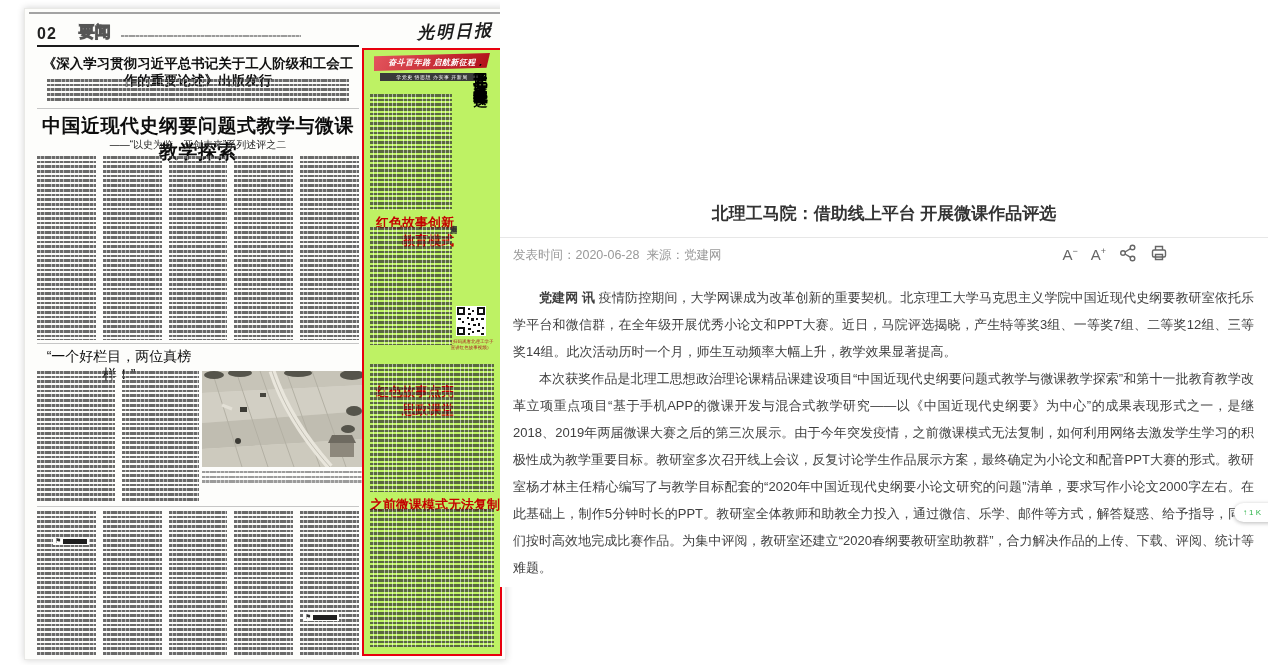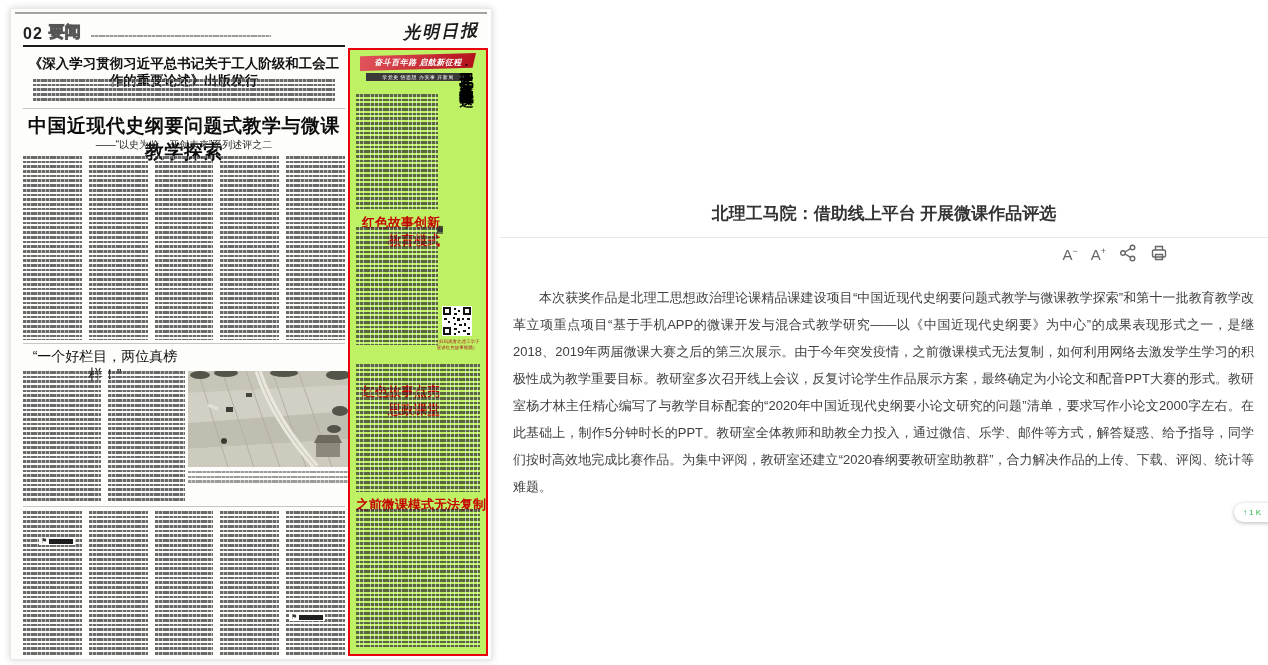--- a/index.html
+++ b/index.html
@@ -9,26 +9,26 @@
   
   .sim{background-image:
       repeating-linear-gradient(to right, rgba(255,255,255,0) 0 3px, rgba(255,255,255,.55) 3px 3.8px),
       repeating-linear-gradient(to bottom, rgba(50,50,50,.72) 0 2.7px, rgba(0,0,0,0) 2.7px 4.7px);}
   .sim-lt{background-image:
       repeating-linear-gradient(to right, rgba(255,255,255,0) 0 3px, rgba(255,255,255,.5) 3px 3.8px),
       repeating-linear-gradient(to bottom, rgba(90,90,90,.6) 0 2.4px, rgba(0,0,0,0) 2.4px 4.6px);}
   .hairline{position:absolute;height:1px;background:#c6c6c6;}
 
   
-  .newspaper{position:absolute;left:10px;top:8px;width:480px;height:650px;background:#fdfdfb;
+  .newspaper{position:absolute;left:24px;top:8px;width:480px;height:650px;background:#fdfdfb;
              box-shadow:0 0 7px rgba(0,0,0,.18);border:1px solid #e9e9e6;}
   .np-toprule{position:absolute;left:4px;right:4px;top:3px;height:2px;background:#a3a3a3;}
   .np-header{position:absolute;left:12px;right:12px;top:10px;height:24px;display:flex;align-items:flex-end;}
   .np-pageno{font-size:16px;font-weight:bold;color:#222;letter-spacing:1px;}
-  .np-section{font-size:16px;font-weight:bold;color:#fff;-webkit-text-stroke:1px #555;margin-left:6px;
+  .np-section{font-size:16px;font-weight:bold;color:#fff;-webkit-text-stroke:1px #555;margin-left:22px;
               text-shadow:0 0 1px #777;}
   .np-dateline{width:180px;height:4px;margin:0 0 4px 10px;}
   .np-masthead{margin-left:auto;font-family:"DejaVu Serif",serif;font-style:italic;font-weight:bold;
                font-size:17px;color:#1c1c1c;transform:rotate(-2deg);letter-spacing:2px;}
   .np-blackrule{position:absolute;left:12px;width:322px;top:36px;height:2px;background:#1b1b1b;}
   .np-h1{position:absolute;left:12px;width:322px;top:46px;text-align:center;font-size:13.5px;
          font-weight:bold;color:#111;line-height:17px;}
   .np-intro{position:absolute;left:22px;width:302px;top:70px;height:24px;}
   .np-h2{position:absolute;left:12px;width:322px;top:104px;text-align:center;font-size:19px;
          font-weight:bold;color:#0d0d0d;letter-spacing:.5px;}
@@ -231,20 +231,23 @@
       <div class="rc-body sim" style="left:6px;top:314px;width:124px;height:128px;"></div>
       <div class="rc-sub" style="left:0;top:446px;width:136px;">之前微课模式无法复制</div>
       <div class="rc-body sim" style="left:6px;top:459px;width:124px;height:138px;"></div>
     </div>
   </div>
 
   <div class="article">
     <div class="a-title">北理工马院：借助线上平台 开展微课作品评选</div>
     <div class="a-divider"></div>
 
+    <div class="a-meta">
+      <b>发表时间：</b><span>2020-06-28</span>&nbsp;&nbsp;<b>来源：</b><span>党建网</span>
+    </div>
 
     <div class="a-tools">
       <span class="fbtn"><span>A</span><sup>−</sup></span>
       <span class="fbtn"><span>A</span><sup>+</sup></span>
       <svg class="tool-svg" width="18" height="18" viewBox="0 0 18 18">
         <g fill="none" stroke="#666" stroke-width="1.4">
           <circle cx="4" cy="9" r="2.3"></circle>
             <circle cx="13.5" cy="3.5" r="2.3"></circle>
             <circle cx="13.5" cy="14.5" r="2.3"></circle>
           <line x1="6" y1="8" x2="11.5" y2="4.6"></line>
@@ -254,20 +257,21 @@
       <svg class="tool-svg" width="18" height="18" viewBox="0 0 18 18">
         <g fill="none" stroke="#666" stroke-width="1.4">
           <rect x="2.5" y="6" width="13" height="7" rx="1.5"></rect>
           <path d="M5.5 6 V2.5 H12.5 V6"></path>
           <path d="M5.5 10.5 H12.5 V15.5 H5.5 Z"></path>
         </g>
       </svg>
     </div>
 
     <div class="a-body">
+      <p><span class="lead">党建网 讯</span><span> 疫情防控期间，大学网课成为改革创新的重要契机。北京理工大学马克思主义学院中国近现代史纲要教研室依托乐学平台和微信群，在全年级开展优秀小论文和PPT大赛。近日，马院评选揭晓，产生特等奖3组、一等奖7组、二等奖12组、三等奖14组。此次活动历时一个月，师生互动频率大幅上升，教学效果显著提高。</span></p>
       <p>本次获奖作品是北理工思想政治理论课精品课建设项目“中国近现代史纲要问题式教学与微课教学探索”和第十一批教育教学改革立项重点项目“基于手机APP的微课开发与混合式教学研究——以《中国近现代史纲要》为中心”的成果表现形式之一，是继2018、2019年两届微课大赛之后的第三次展示。由于今年突发疫情，之前微课模式无法复制，如何利用网络去激发学生学习的积极性成为教学重要目标。教研室多次召开线上会议，反复讨论学生作品展示方案，最终确定为小论文和配音PPT大赛的形式。教研室杨才林主任精心编写了与教学目标配套的“2020年中国近现代史纲要小论文研究的问题”清单，要求写作小论文2000字左右。在此基础上，制作5分钟时长的PPT。教研室全体教师和助教全力投入，通过微信、乐学、邮件等方式，解答疑惑、给予指导，同学们按时高效地完成比赛作品。为集中评阅，教研室还建立“2020春纲要教研室助教群”，合力解决作品的上传、下载、评阅、统计等难题。</p>
     </div>
   </div>
 
   <div class="speed-pill">
     <span class="arrow">↑</span>
     <span>1 K</span>
   </div>
 
 </div>

